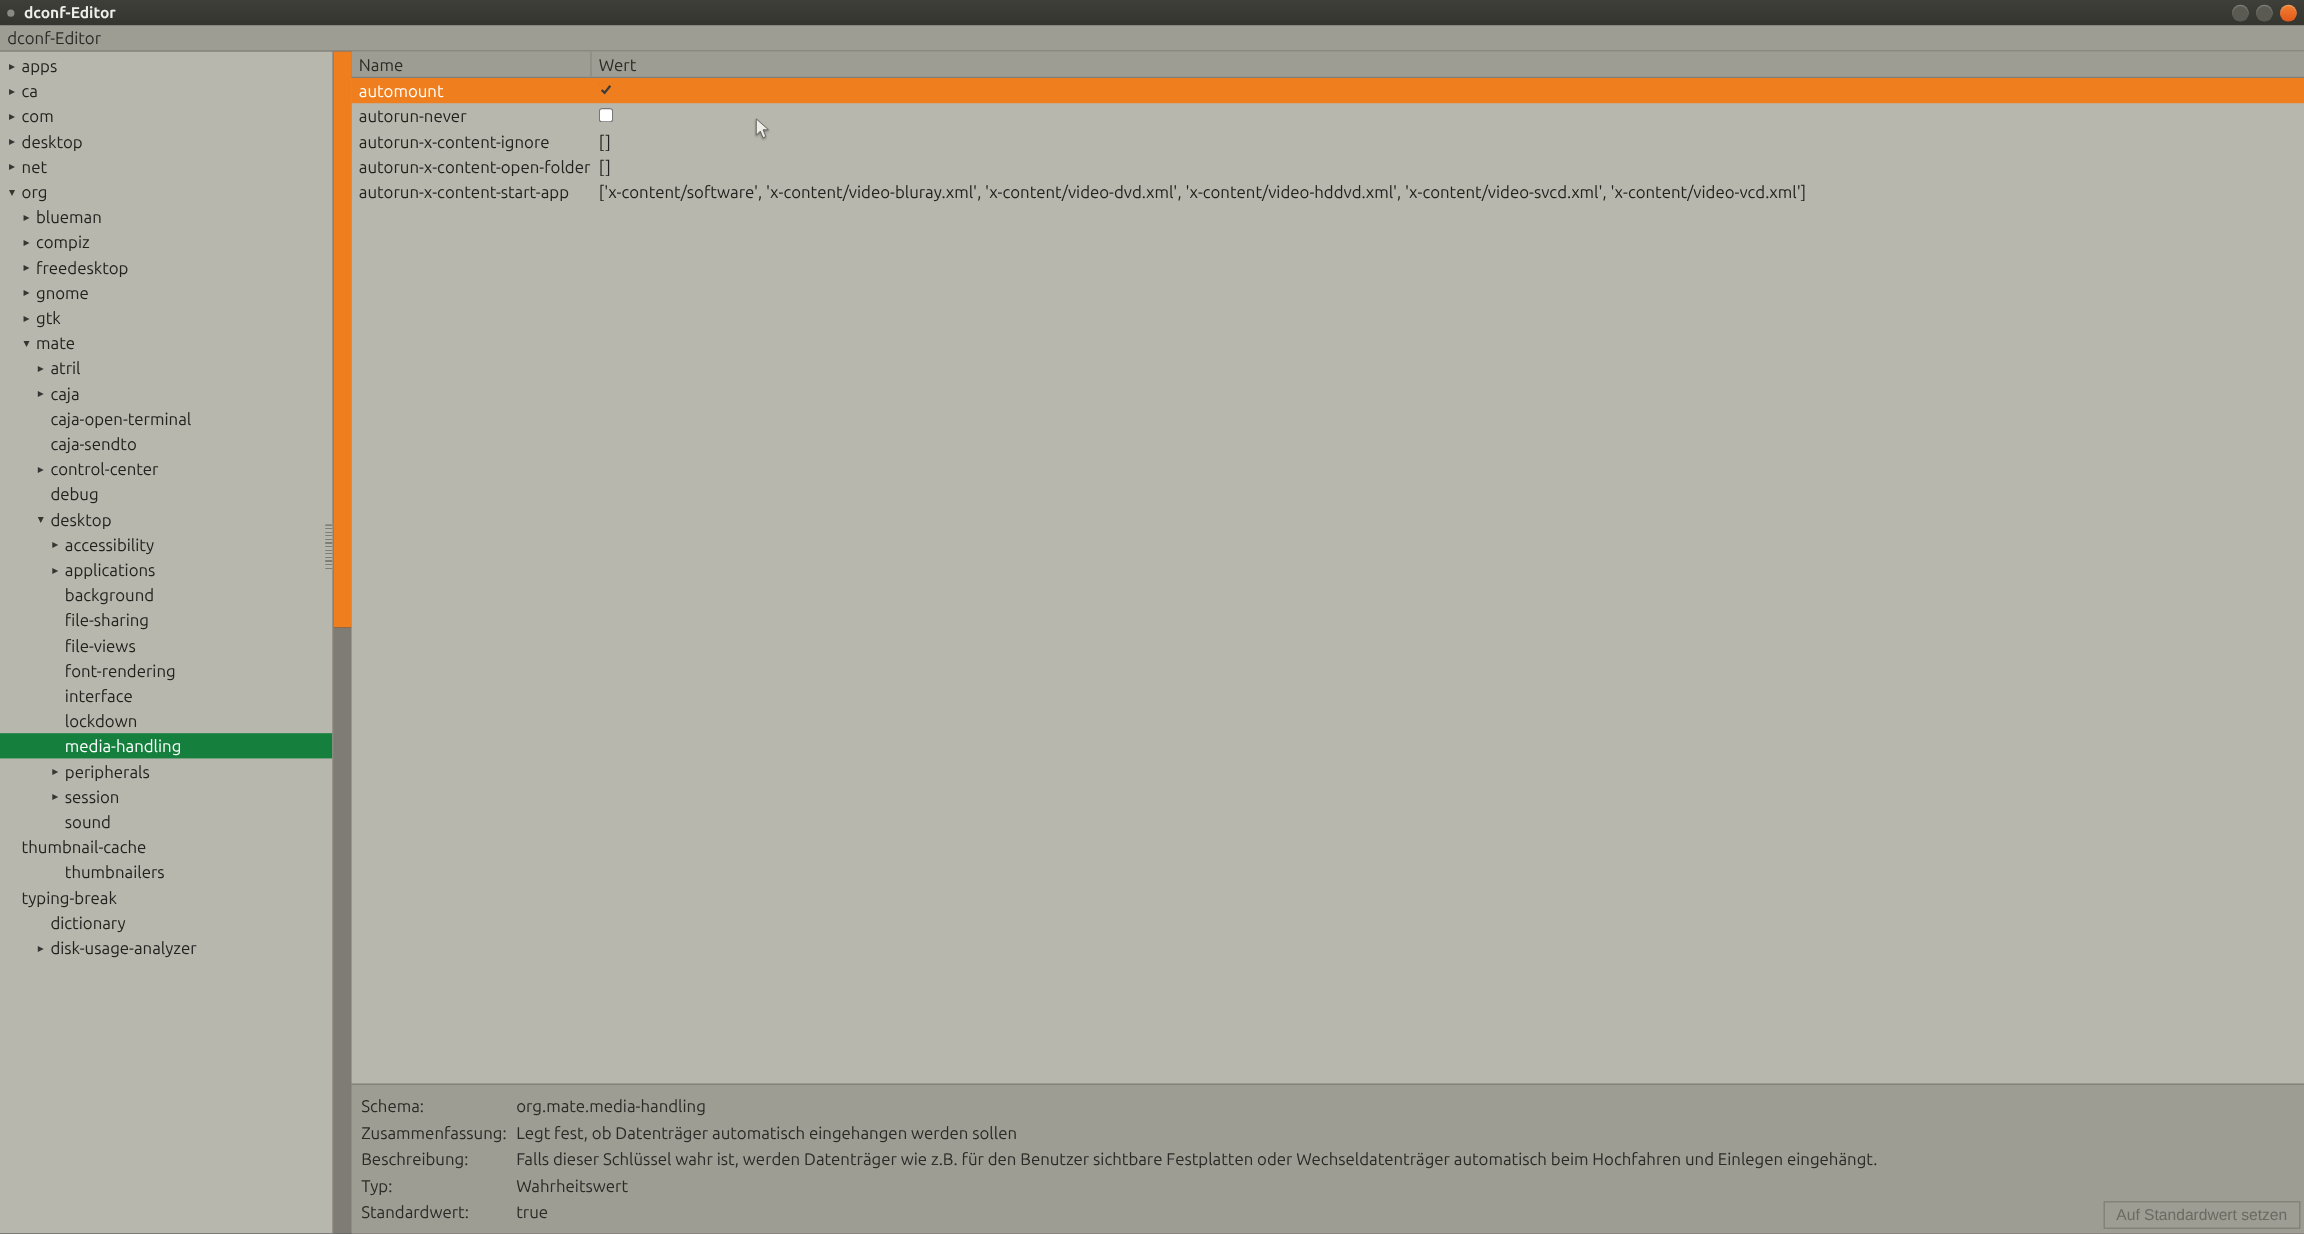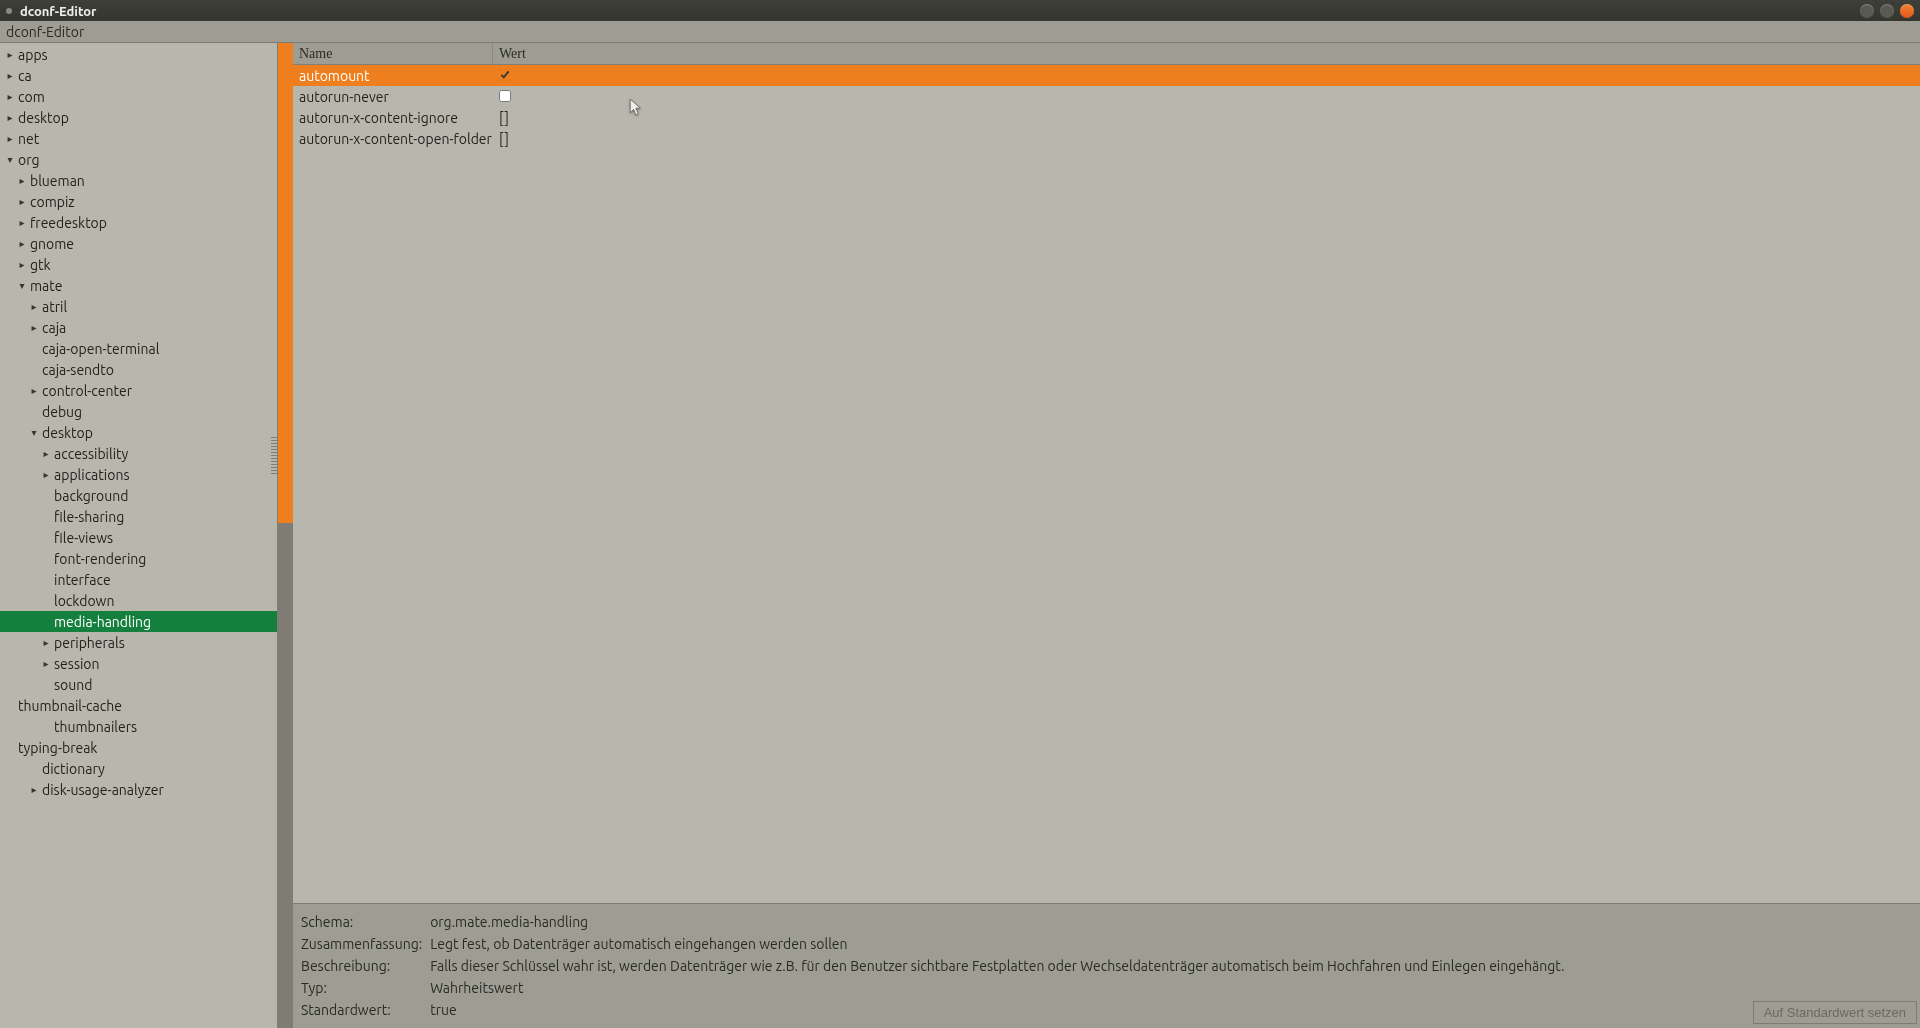--- a/index.html
+++ b/index.html
@@ -86,21 +86,20 @@
   }
   .key-area { display: flex; flex: 1; min-height: 0; }
   .key-list { flex: 1; display: flex; flex-direction: column; }
   .kl-body { flex: 1; background: #b8b7ad; }
 
   .kl-head {
     display: flex; height: 22px;
     background: #9e9d94;
     border-bottom: 1px solid #80807a;
     color: #2a2a26;
-    font-family: Liberation Serif, serif;
   }
   .kl-head .col-name { width: 200px; padding-left: 6px; display:flex; align-items:center; border-right:1px solid #8a8982;}
   .kl-head .col-val { flex: 1; padding-left: 6px; display:flex; align-items:center; }
 
   .kl-row {
     display: flex; height: 21px; align-items: center;
     color: #23221f;
   }
   .kl-row .col-name { width: 200px; padding-left: 6px; }
   .kl-row .col-val { flex: 1; padding-left: 6px; }
@@ -331,20 +330,24 @@
               <div class="col-val"><input type="checkbox" class="cb" style=""></div>
             </div>
             <div class="kl-row">
               <div class="col-name">autorun-x-content-ignore</div>
               <div class="col-val">[]</div>
             </div>
             <div class="kl-row">
               <div class="col-name">autorun-x-content-open-folder</div>
               <div class="col-val">[]</div>
             </div>
+            <div class="kl-row">
+              <div class="col-name">autorun-x-content-start-app</div>
+              <div class="col-val">['x-content/software', 'x-content/video-bluray.xml', 'x-content/video-dvd.xml', 'x-content/video-hddvd.xml', 'x-content/video-svcd.xml', 'x-content/video-vcd.xml']</div>
+            </div>
           </div>
       </div>
     </div>
 
     <div class="details">
       <table>
         <tbody>
             <tr>
           <td class="label">Schema:</td>
           <td>org.mate.media-handling</td>

